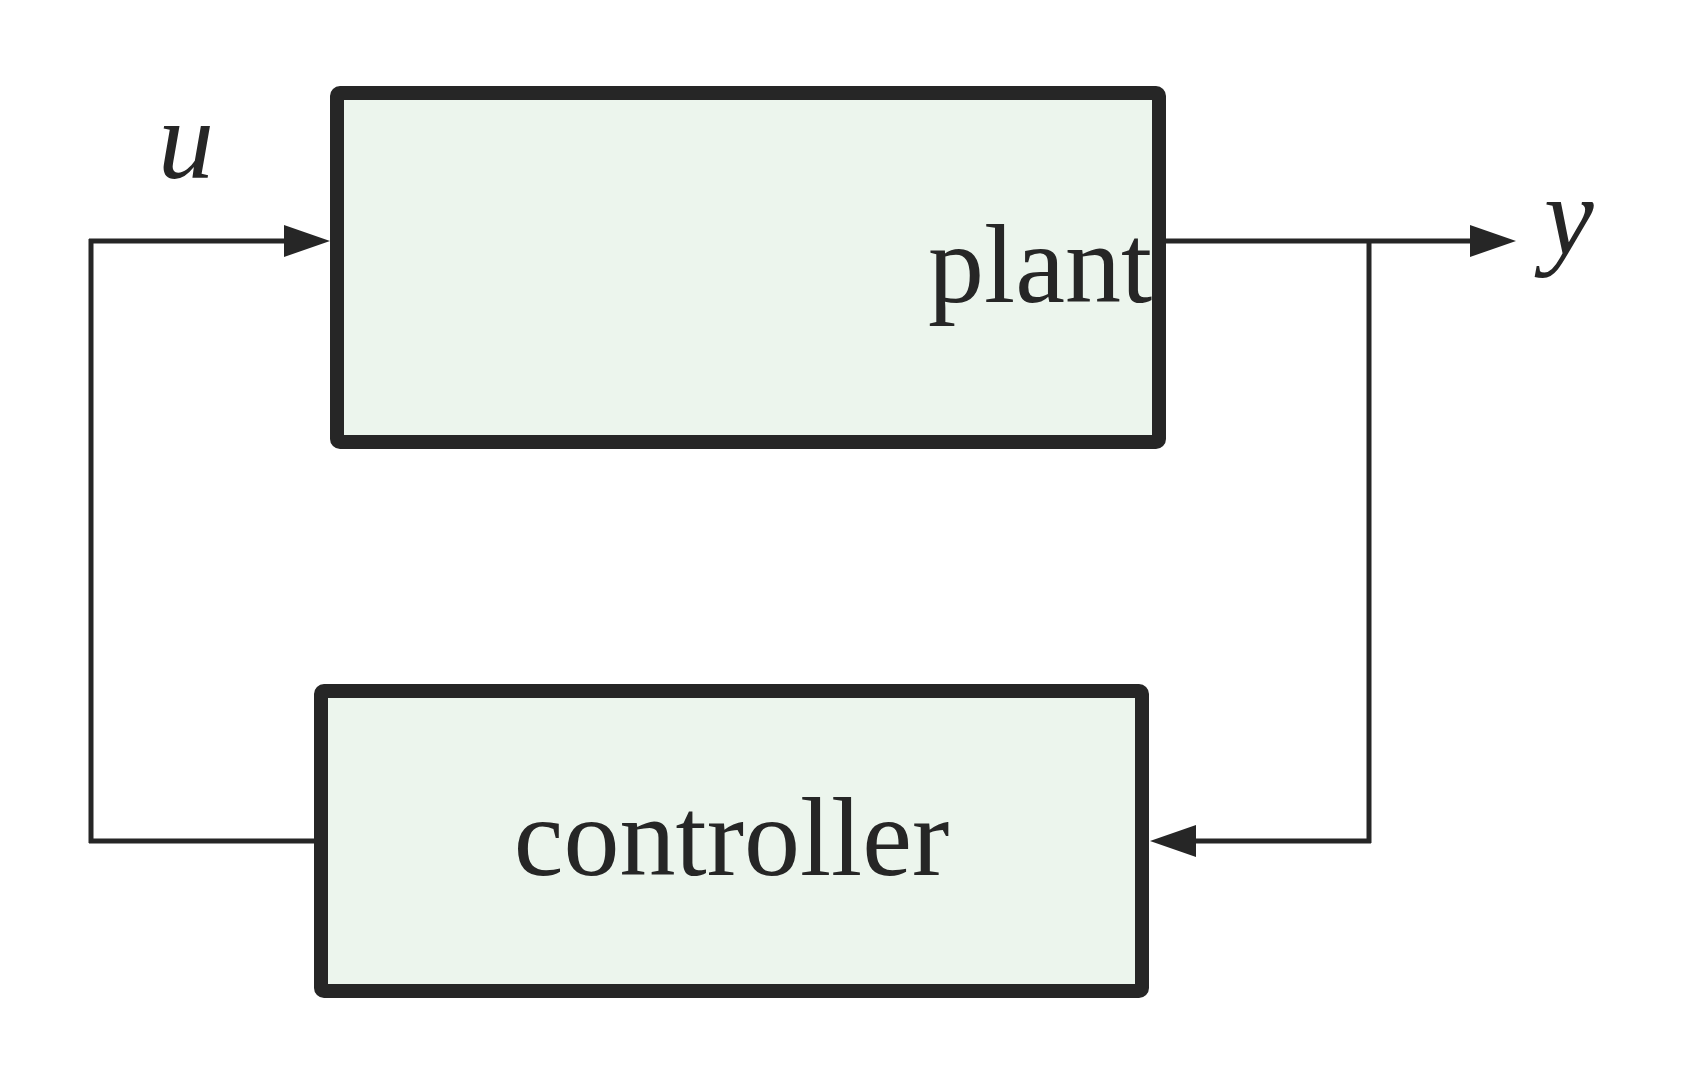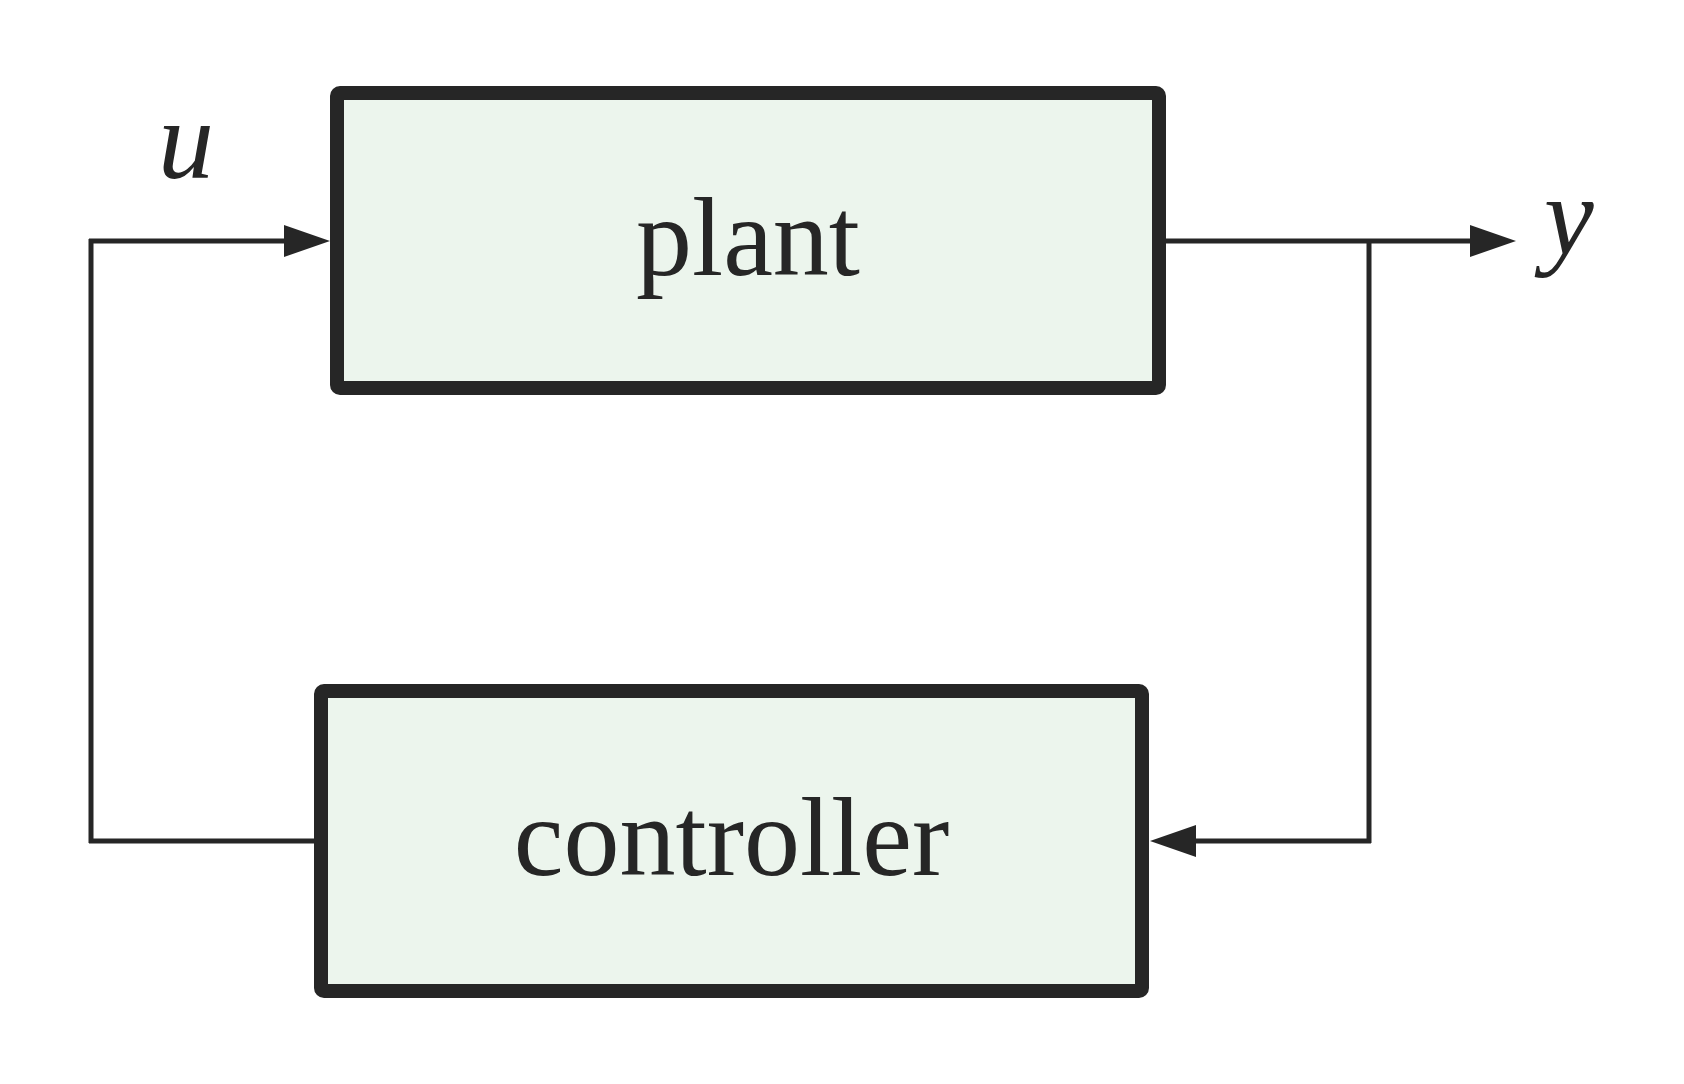--- a/index.html
+++ b/index.html
@@ -37,21 +37,22 @@
     border: 14px solid var(--line, #262626);
     border-radius: 10px;
     display: flex;
     align-items: center;
     justify-content: center;
   }
   .block-plant {
     left: 330px;
     top: 86px;
     width: 836px;
-    height: 309px;
+    height: 363px;
+    justify-content: flex-end;
   }
   .block-controller {
     left: 314px;
     top: 684px;
     width: 835px;
     height: 314px;
     text-align: center;
   }
   .block-label {
     font-size: 112px;

